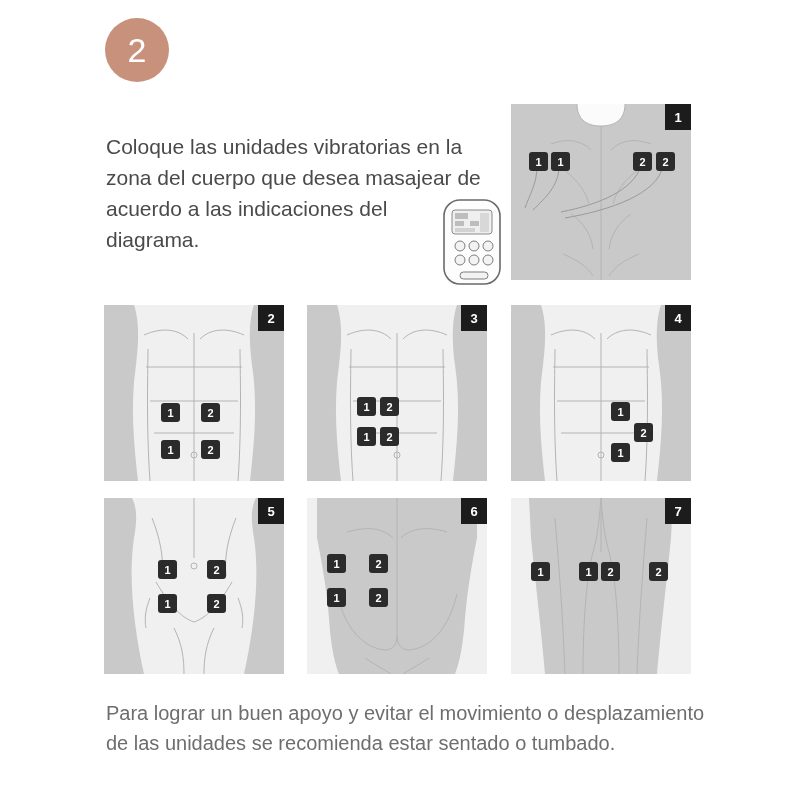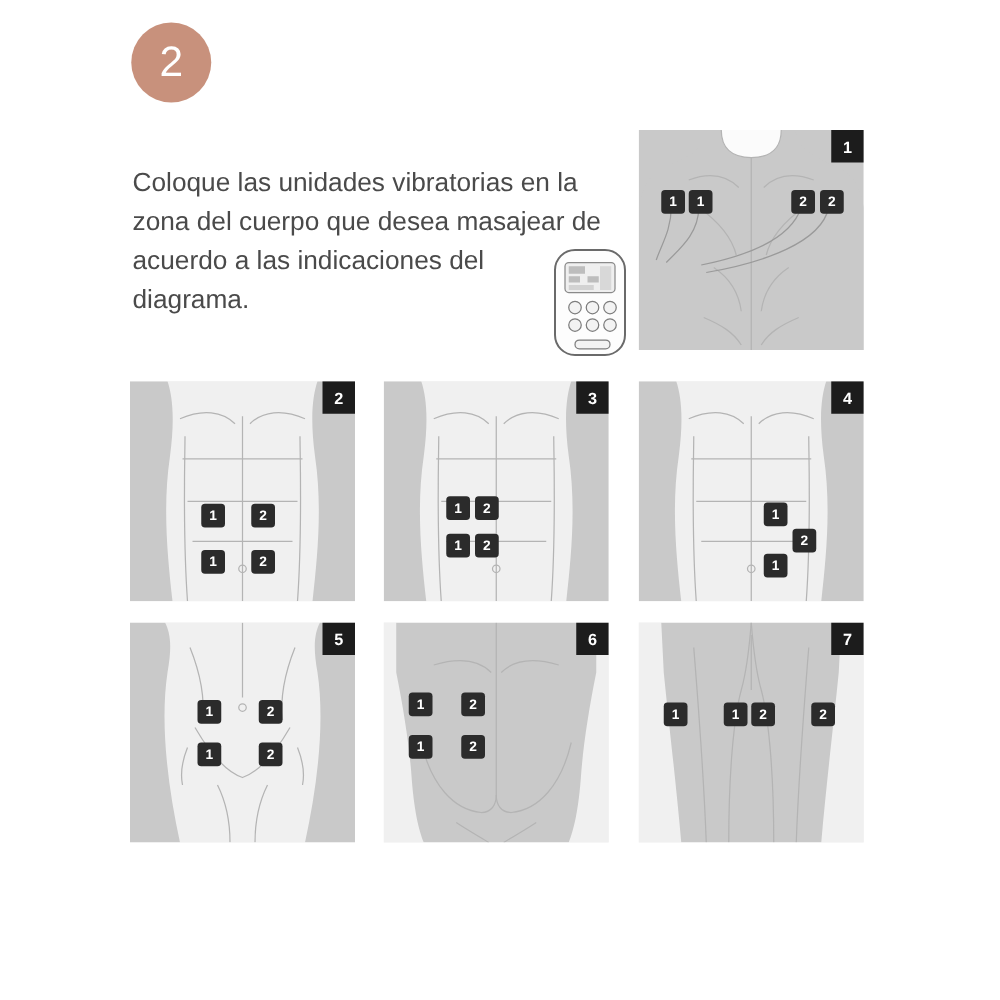--- a/index.html
+++ b/index.html
@@ -345,14 +345,15 @@
       <span>2</span>
       </div>
     <div class="pad" style="left:138px; top:64px;">
       <span>2</span>
       </div>
     <div class="panel-num">
       <span>7</span>
     </div>
   </div>
 
+  <div class="closing">Para lograr un buen apoyo y evitar el movimiento o desplazamiento de las unidades se recomienda estar sentado o tumbado.</div>
 
 </div>
 
 </body></html>

